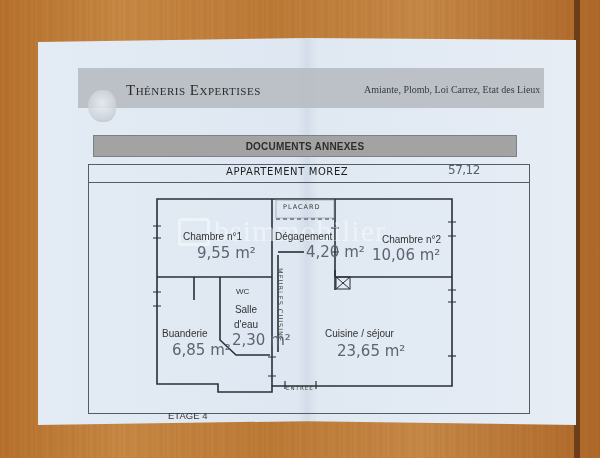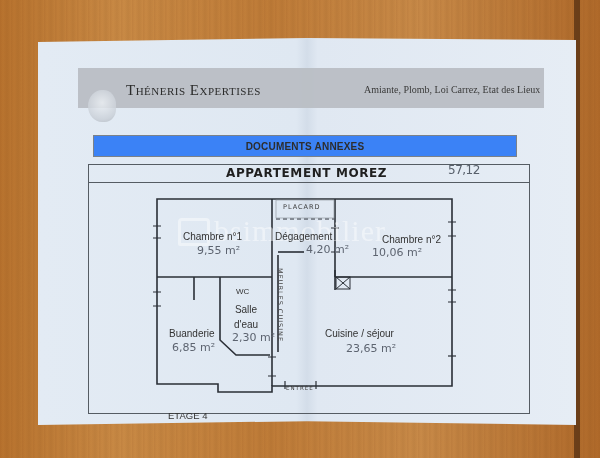--- a/index.html
+++ b/index.html
@@ -31,43 +31,43 @@
   .company {
     position:absolute; left:126px; top:82px; font-family:"Liberation Serif", serif;
     font-size:15px; letter-spacing:0.5px; color:#2c2c2c; font-variant: small-caps;
   }
   .services {
     position:absolute; left:364px; top:84px; width:180px; font-family:"Liberation Serif", serif;
     font-size:10px; line-height:12px; color:#3a3a3a;
   }
   .annex-bar {
     position:absolute; left:93px; top:135px; width:422px; height:20px;
-    background:#3b82f6; border:1px solid #7b8188;
+    background:#a3a3a3; border:1px solid #7b8188;
     display:flex; align-items:center; justify-content:center;
     font-size:10px; font-weight:bold; color:#2d2d2d; letter-spacing:0.2px;
   }
   .title-row {
     position:absolute; left:88px; top:164px; width:440px; height:18px;
     border:1px solid #555c63; border-bottom:none;
   }
   .apt-title {
-    position:absolute; left:226px; top:166px; font-size:12px; color:#1f1f1f; font-weight:bold;
+    position:absolute; left:226px; top:166px; font-size:10px; color:#1f1f1f; font-weight:normal;
     letter-spacing:0.6px; font-family:"DejaVu Sans", sans-serif;
   }
   .area-total {
     position:absolute; left:448px; top:163px; font-size:12px; color:#58606b;
     font-family:"DejaVu Sans", sans-serif; letter-spacing:-0.5px;
   }
   .plan-frame {
     position:absolute; left:88px; top:182px; width:440px; height:230px;
     border:1px solid #555c63;
   }
   svg.plan { position:absolute; left:0; top:0; }
   .room-label { position:absolute; font-size:10px; color:#333; text-align:center; white-space:nowrap; }
-  .room-area { position:absolute; font-size:11px; color:#5d6470; font-family:"DejaVu Sans", sans-serif; white-space:nowrap; }
+  .room-area { position:absolute; font-size:15px; color:#5d6470; font-family:"DejaVu Sans", sans-serif; white-space:nowrap; }
   .hand { position:absolute; font-size:6.5px; color:#3c3c3c; letter-spacing:1px; font-family:"DejaVu Sans", sans-serif; }
   .vert {
     position:absolute; left:270px; top:255px; width:14px; height:100px;
     writing-mode: vertical-rl; font-size:6.5px; color:#444; letter-spacing:1px; font-family:"DejaVu Sans", sans-serif;
     text-align:center;
   }
   .etage { position:absolute; left:168px; top:402px; font-size:9.5px; color:#333;margin-top:8px; }
   .watermark {
     position:absolute; left:180px; top:214px; font-size:30px; color:rgba(255,255,255,0.45);
     font-family:Liberation Serif, serif; letter-spacing:1px;
@@ -153,22 +153,22 @@
 <div class="room-label" style="left:275px; top:231px;">Dégagement</div>
 <div class="room-area" style="left:306px; top:243px;text-align:center;">4,20 m²</div>
 
 <div class="room-label" style="left:362px; top:234px;margin-left:20px;">Chambre n°2</div>
 <div class="room-area" style="left:372px; top:246px;text-align:right;">10,06 m²</div>
 
 <div class="room-label" style="left:236px; top:287px; font-size:8px;">WC</div>
 <div class="room-label" style="left:233px; top:302px; width:26px; white-space:normal; line-height:15px;">Salle d'eau</div>
 <div class="room-area" style="left:232px; top:331px;text-align:center;">2,30 m²</div>
 
-<div class="room-label" style="left:162px; top:328px;margin-left:7px;">Buanderie</div>
+<div class="room-label" style="left:162px; top:328px;">Buanderie</div>
 <div class="room-area" style="left:172px; top:341px;">6,85 m²</div>
 
 <div class="room-label" style="left:325px; top:328px;">Cuisine / séjour</div>
-<div class="room-area" style="left:346px; top:342px;">23,65 m²</div>
+<div class="room-area" style="left:337px; top:342px;">23,65 m²</div>
 
 <div class="vert">MEUBLES CUISINE</div>
 <div class="hand" style="left:286px; top:385px; font-size:5.5px;">ENTRÉE</div>
 
 <div class="etage">ETAGE 4</div>
 
 </body></html>

